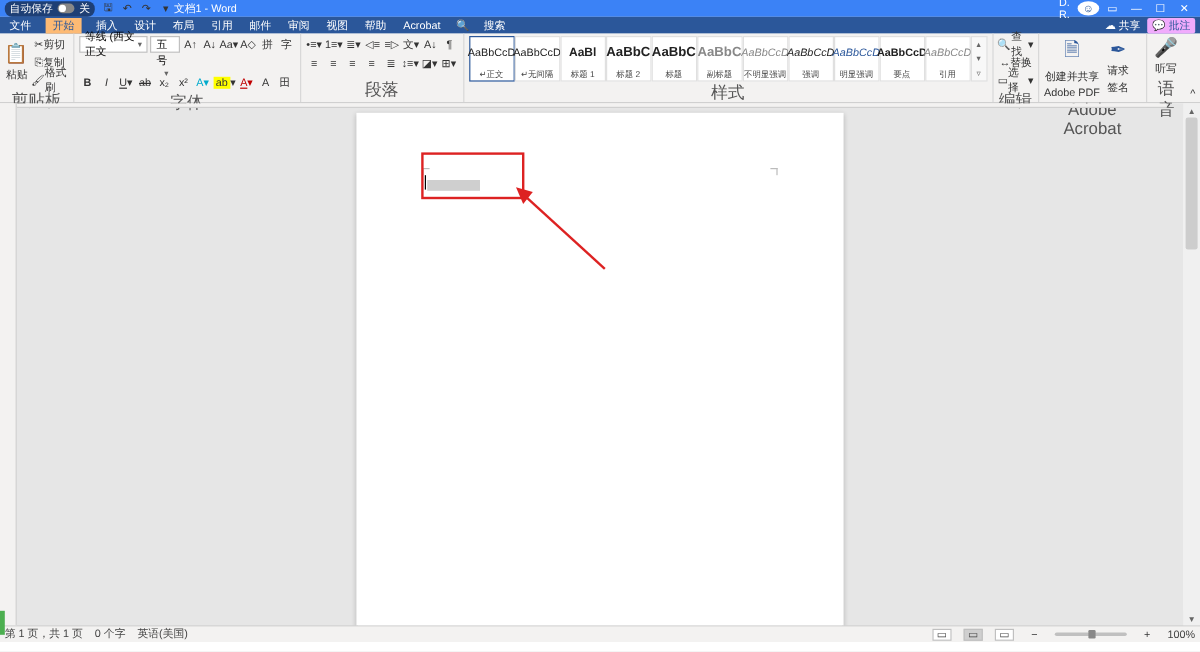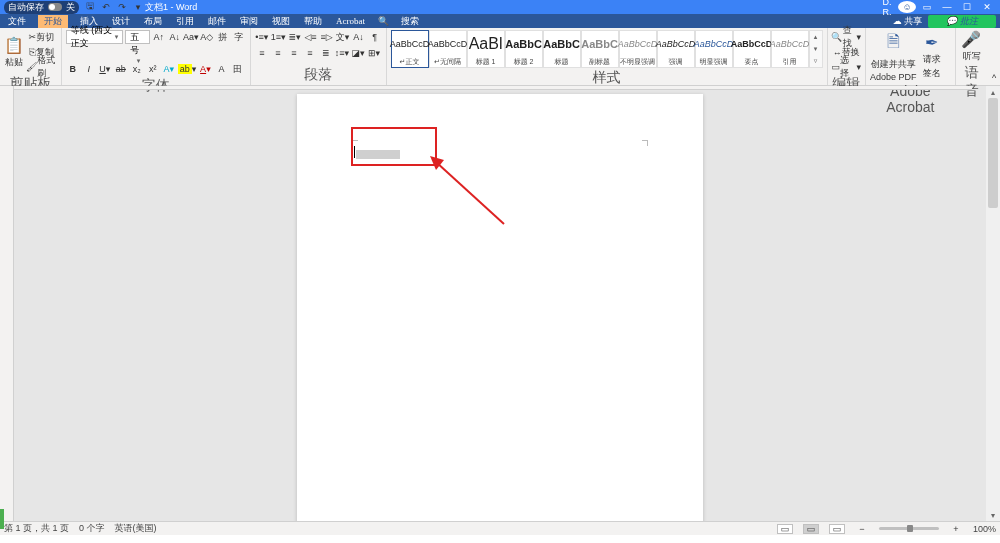--- a/index.html
+++ b/index.html
@@ -10,37 +10,37 @@
 .titlebar .autosave .toggle { width:14px; height:8px; border-radius:4px; background:#888; display:inline-flex; align-items:center;}
 .titlebar .autosave .toggle span{width:6px;height:6px;border-radius:50%;background:#fff;margin-left:1px;}
 .titlebar .qat { display:flex; gap:2px; margin-left:4px;}
 .titlebar .qat span { width:14px; text-align:center; }
 .titlebar .title { flex:1; text-align:left; }
 .titlebar .right { display:flex; gap:2px; margin-left:auto; align-items:center;}
 .titlebar .right span { width:18px; text-align:center; font-size:9px;}
 .titlebar .avatar { width:12px;height:12px;border-radius:50%;background:#fff;color:#2b579a;display:flex;align-items:center;justify-content:center;font-size:8px;}
 
 .tabs { height: 14px; background: #2b579a; color:#fff; display:flex; align-items:center; padding-left:6px; font-size:9px; gap:10px;}
-.tabs .tab { padding:0 2px;font-family:Liberation Serif, serif; }
+.tabs .tab { padding:0 2px; }
 .tabs .tab.active { background:#fdba74; color:#2b579a; padding:0 6px;}
 .tabs .right { margin-left:auto; display:flex; gap:6px; padding-right:4px; }
-.tabs .comments{ background:#22c55e; color:#2b579a; border-radius:2px; padding:0 18px;font-style:italic;}
+.tabs .comments{ background:#f0abfc; color:#2b579a; border-radius:2px; padding:0 4px;}
 
 .ribbon { height: 58px; background:#f3f2f1; border-bottom:1px solid #d0d0d0; display:flex;}
 .group { border-right:1px solid #d8d8d8; display:flex; flex-direction:column; justify-content:space-between; padding:2px 4px 1px;}
 .group .row { display:flex; align-items:center; gap:2px; }
 .group .label { text-align:center; font-size:14px; color:#555; padding-top:1px;}
 .btn { min-width:14px; height:14px; display:flex; align-items:center; justify-content:center; font-size:9px; color:#333;}
 .btn.wide { min-width:20px; }
 .dropdown { border:1px solid #c0c0c0; background:#fff; padding:0 4px; height:14px; font-size:9px; display:flex; align-items:center;}
 .dropdown span.arrow{margin-left:2px;font-size:7px;color:#666;}
 .styles { display:flex; gap:0;}
 .style-item { width:38px; height:38px; border:1px solid #e0e0e0; background:#fff; display:flex; flex-direction:column; align-items:center; justify-content:center; font-size:7px; color:#444;}
 .style-item .sample { font-size:9px; color:#222; flex:1; display:flex; align-items:center;}
-.style-item.big .sample{ font-size:16px; font-weight:normal;}
+.style-item.big .sample{ font-size:10px; font-weight:bold;}
 .style-item.med .sample{ font-size:11px; font-weight:bold;}
 .style-item.active { border:1px solid #2b579a; }
 .styles-nav { width:14px; display:flex; flex-direction:column; border:1px solid #e0e0e0; background:#f8f8f8;}
 .styles-nav span{flex:1;display:flex;align-items:center;justify-content:center;font-size:7px;color:#666;}
 .vbtn { display:flex; flex-direction:column; align-items:center; gap:1px; font-size:9px; color:#333;}
 .vbtn .ic { font-size:16px; color:#2b579a;}
 
 .workspace { height:435px; background:#e6e6e6; display:flex;}
 .ruler-v { width:14px; background:#f3f2f1; border-right:1px solid #d0d0d0;}
 .doc-area { flex:1; display:flex; justify-content:center; padding-top:4px; position:relative; overflow:hidden;}

